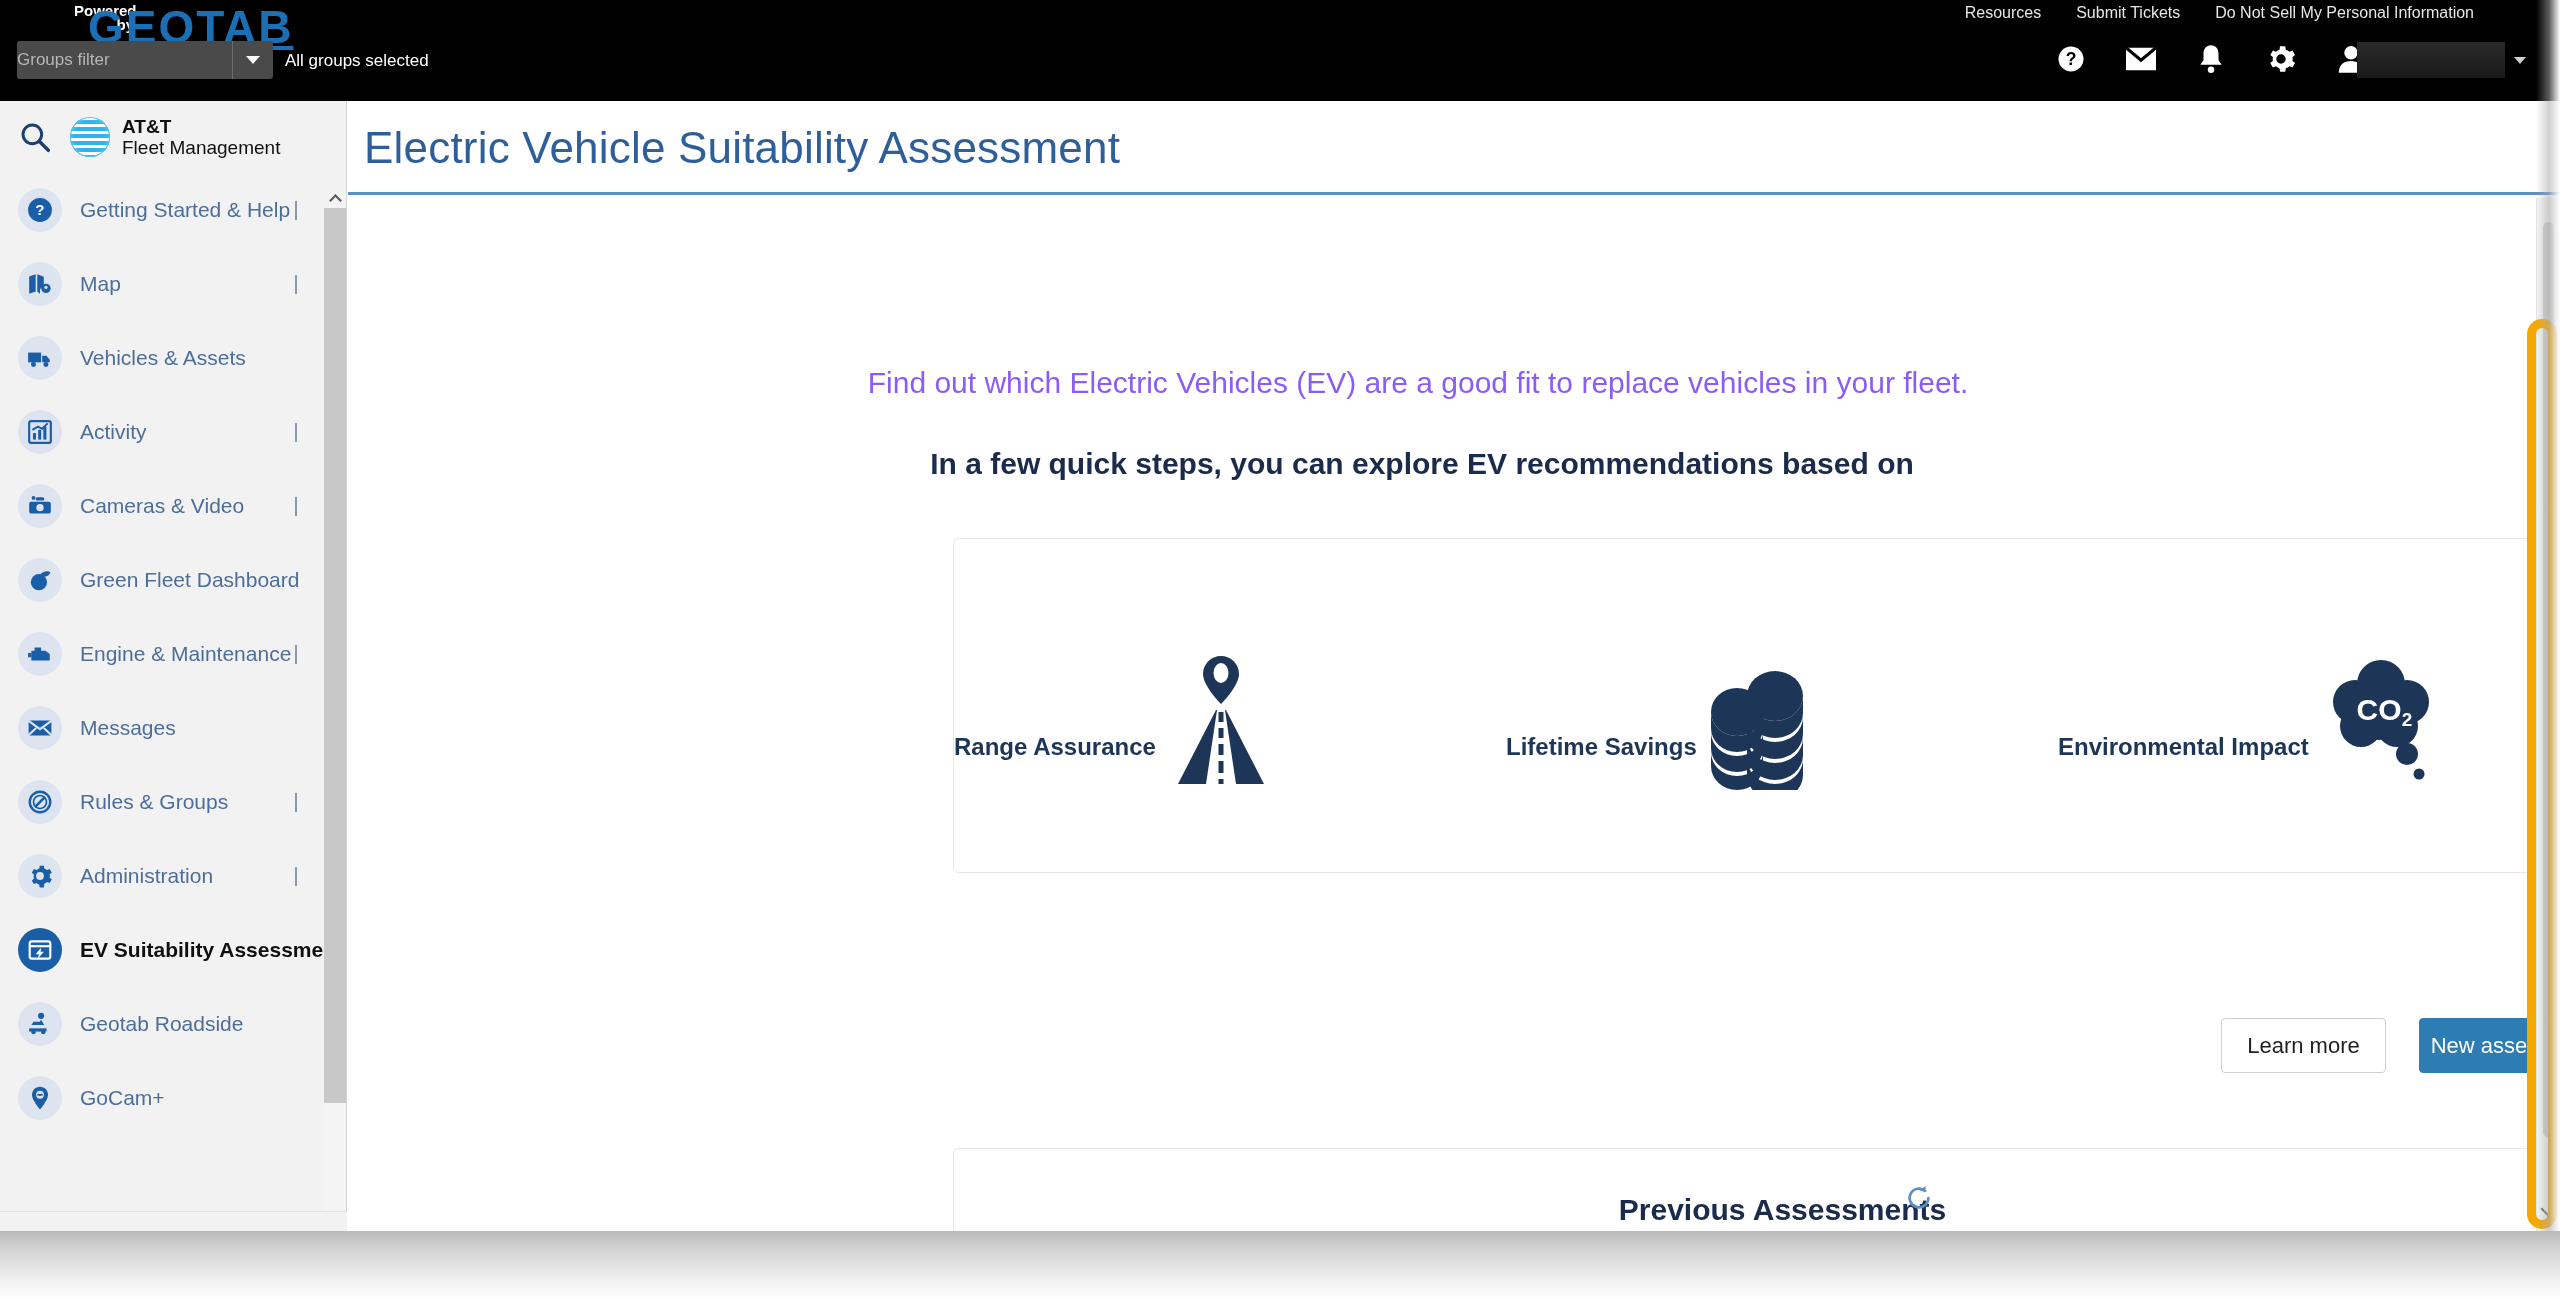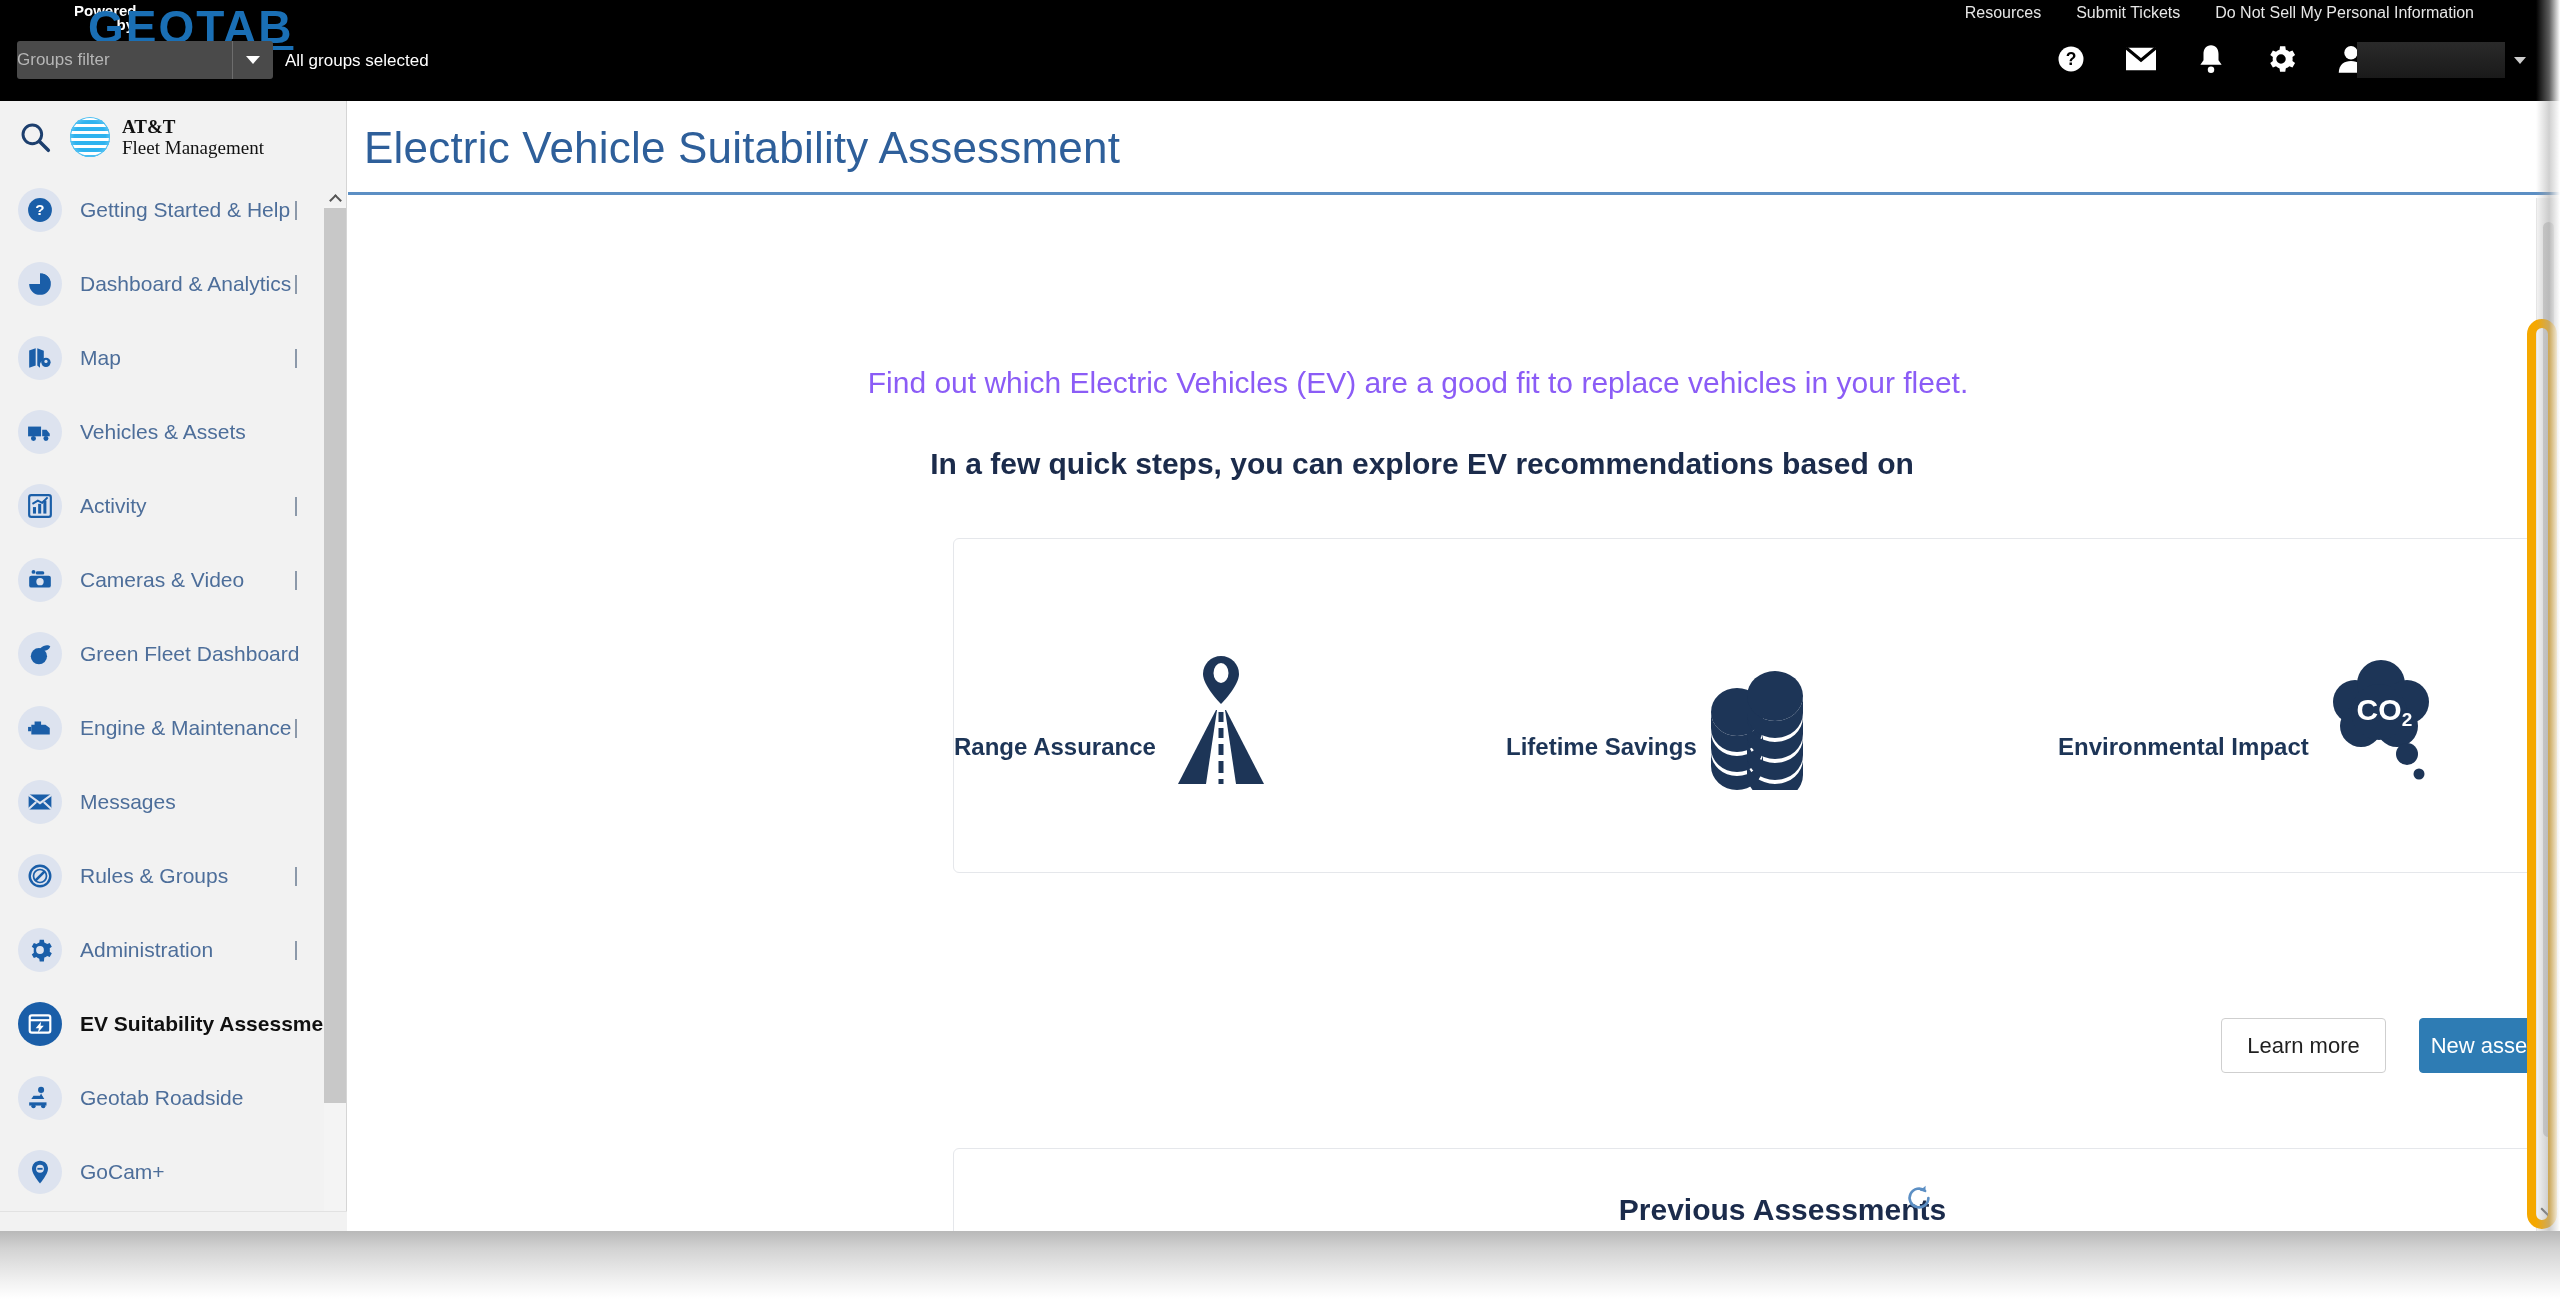--- a/index.html
+++ b/index.html
@@ -80,21 +80,21 @@
 
   
   .sidebar {
     position: absolute; left: 0; top: 101px;
     width: 347px; height: 1198px;
     background: #f2f2f2;
     border-right: 1px solid #d5d5d5;
   }
   .sidebar-head {
     position: absolute; left: 0; top: 0; width: 347px; height: 72px;
-    display: flex; align-items: center; font-family: Liberation Serif, serif;
+    display: flex; align-items: center;
   }
   .search-icon-wrap { width: 70px; display: flex; justify-content: center; align-items: center; cursor: pointer; }
   .att-logo-row { display: flex; align-items: center; gap: 12px; }
   .att-globe {
     width: 40px; height: 40px; border-radius: 50%;
     background:
       repeating-linear-gradient(180deg,
         #ffffff 0px, #ffffff 3px,
         #2eb3ef 3px, #2eb3ef 7px);
     box-shadow: inset 0 0 0 1px #2eb3ef;
@@ -358,30 +358,20 @@
       <span class="nav-icon-circle">
         <svg width="26" height="26" viewBox="0 0 24 24">
             <circle cx="12" cy="12" r="11" fill="#1a5ea8"></circle>
             <text x="12" y="17" font-size="14" font-weight="bold" text-anchor="middle" fill="#fff" font-family="Liberation Sans">?</text>
           </svg>
       </span>
       <span class="nav-label">Getting Started &amp; Help</span>
       <span class="nav-chevron"><span class="chev"></span></span>
     </div>
 
-    <div class="nav-item">
-      <span class="nav-icon-circle">
-        <svg width="26" height="26" viewBox="0 0 24 24">
-            <path d="M12 2 A10 10 0 1 1 2 12 L12 12 Z" fill="#1a5ea8"></path>
-            <path d="M13.5 2.2 A10 10 0 0 1 21.8 10.6 L13.5 10.6 Z" fill="#1a5ea8"></path>
-          </svg>
-      </span>
-      <span class="nav-label">Dashboard &amp; Analytics</span>
-      <span class="nav-chevron"><span class="chev"></span></span>
-    </div>
 
     <div class="nav-item">
       <span class="nav-icon-circle">
         <svg width="26" height="26" viewBox="0 0 24 24">
             <path d="M2 5 L8 3 V19 L2 21 Z" fill="#1a5ea8"></path>
             <path d="M9.5 3 L15.5 5.2 V14 A5 5 0 0 0 12 19.5 V21 L9.5 19 Z" fill="#1a5ea8"></path>
             <circle cx="17.5" cy="16" r="4.3" fill="#1a5ea8"></circle>
             <circle cx="17.5" cy="15.2" r="1.5" fill="#dde3ef"></circle>
           </svg>
       </span>

